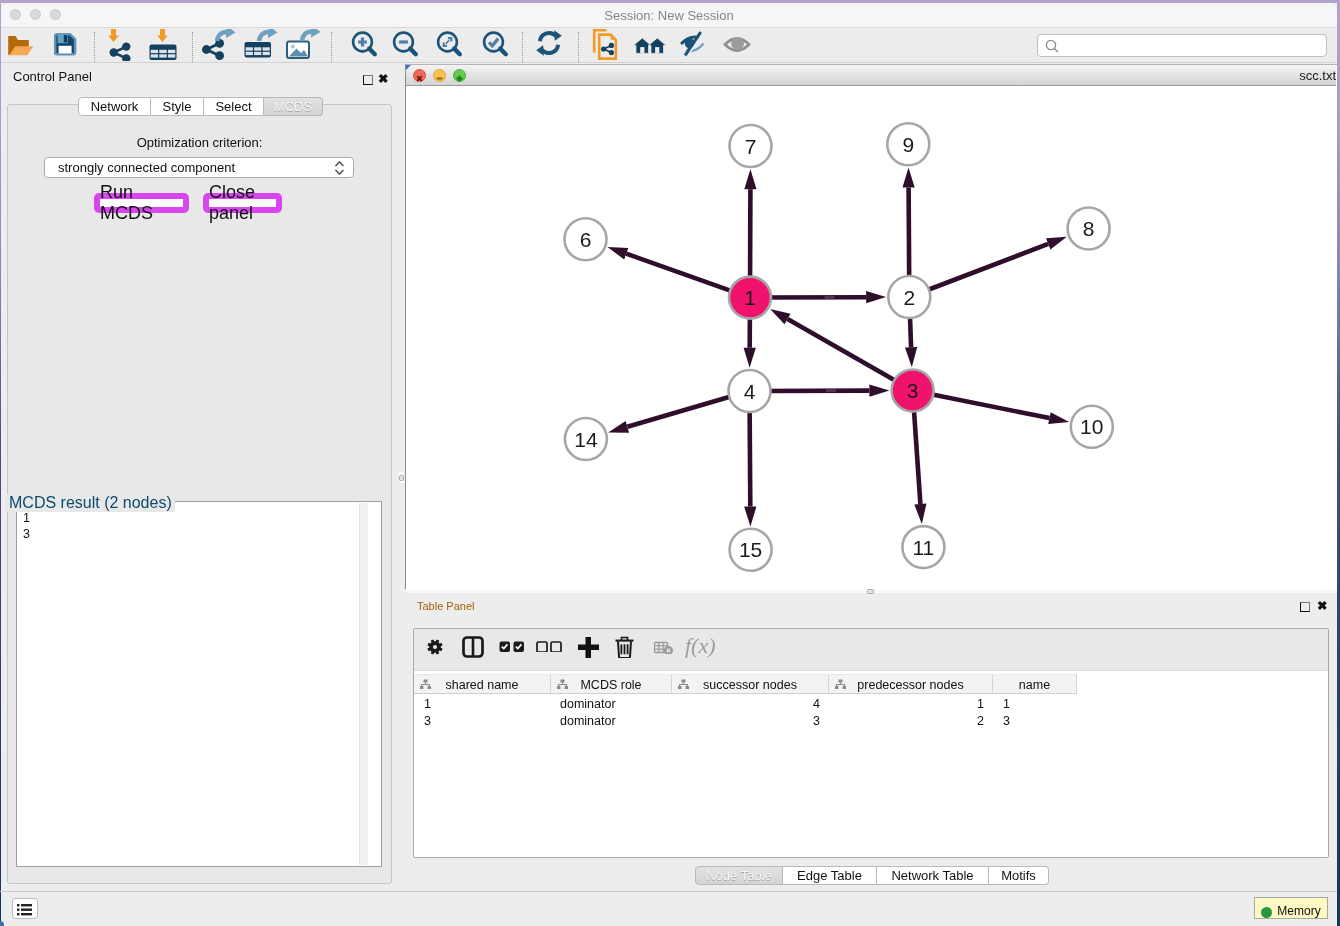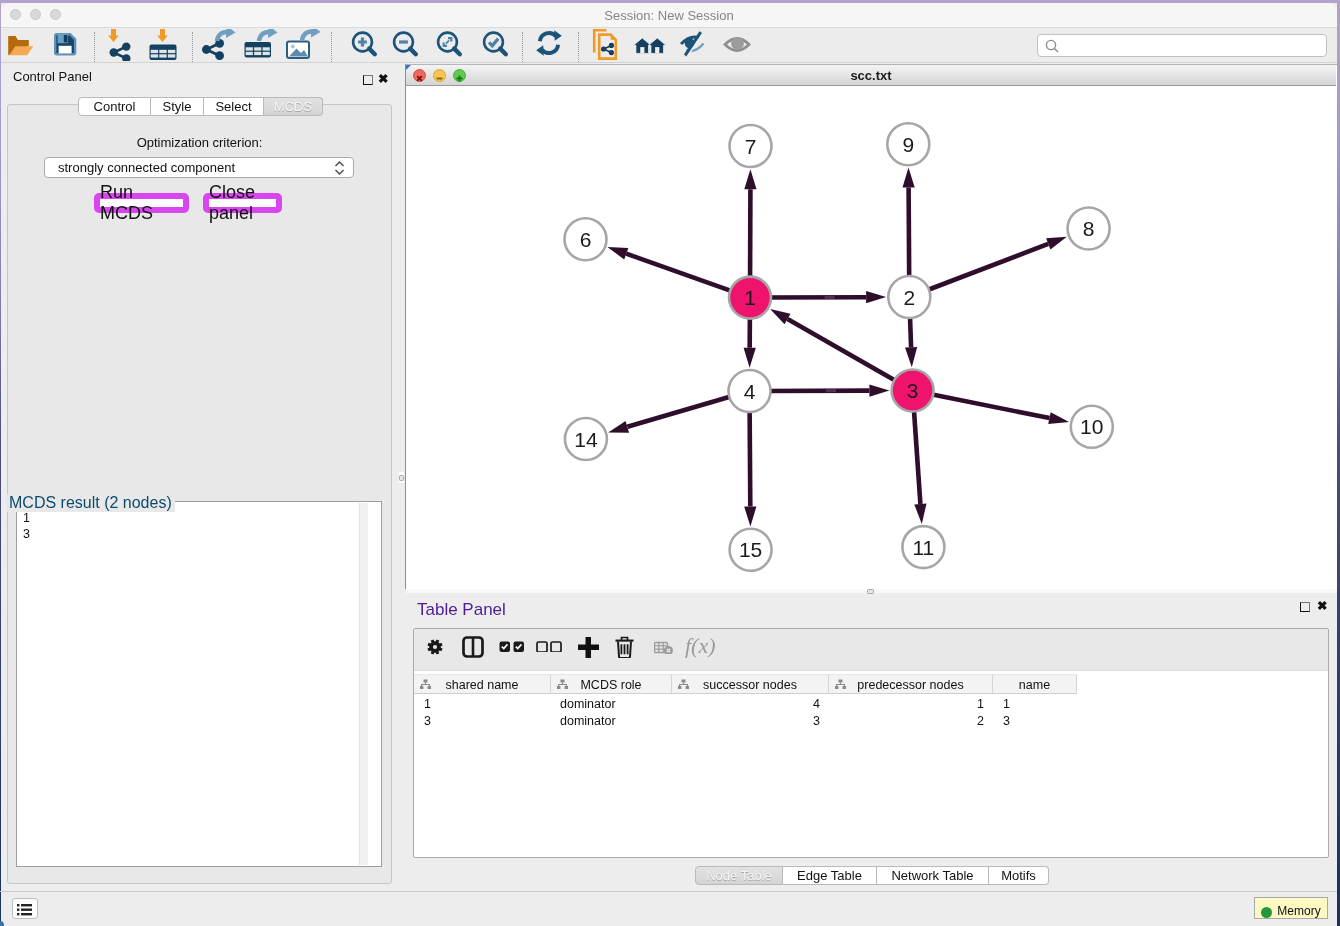--- a/index.html
+++ b/index.html
@@ -29,28 +29,28 @@
 #optlabel{left:7px;top:135px;width:385px;text-align:center;font-size:13px;color:#111}
 #dropdown{left:44px;top:157px;width:310px;height:21px;background:#fff;border:1px solid #ababab;border-radius:4px;font-size:13px;color:#111;line-height:19px;padding-left:13px}
 .btn{height:20px;background:#fff;border:6px solid #d946ef;border-radius:5px;font-size:18px;color:#111;display:flex;align-items:center;justify-content:center}
 #fieldset{left:16px;top:501px;width:366px;height:366px;background:#fff;border:1px solid #9e9e9e}
 #fslegend{left:6px;top:494px;background:#e8e8e8;padding:0 3px;font-size:16px;color:#0c4a6e}
 #fsvals{left:23px;top:510px;font-size:12.5px;color:#111;line-height:16px}
 #fsscroll{left:359px;top:503px;width:9px;height:362px;background:#f1f1f1;border-left:1px solid #e2e2e2}
 
 #netwin{left:405px;top:64px;width:932px;height:525px;border-top:1px solid #b5b5b5;border-left:1px solid #8d8d8d;background:#fff}
 #nettitle{left:0;top:0;width:930px;height:21px;background:linear-gradient(#f4f4f4,#d4d4d4);border-bottom:1px solid #9c9c9c}
-#nettitle .t{width:100%;text-align:center;top:3px;font-size:13px;font-weight:bold;color:#1c1c1c}
+#nettitle .t{width:100%;text-align:right;top:3px;font-size:13px;font-weight:normal;color:#1c1c1c}
 .tl{width:13px;height:13px;border-radius:50%;top:4px}
 #netcanvas{left:0;top:21px;width:931px;height:503px;background:#fff;overflow:hidden}
 
 #vdivgrip{left:399px;top:472px;width:5px;height:11px;background:#fff}
 #hdivgrip{left:867px;top:589px;width:7px;height:5px;background:#e4e4e4;border:1px solid #a8a8a8;border-radius:1.5px}
 
-#tpheader{left:417px;top:600px;font-size:17px;color:#4c1d95}
+#tpheader{left:417px;top:600px;font-size:11px;color:#a16207}
 #tpbox{left:413px;top:628px;width:916px;height:230px;background:#fff;border:1px solid #ababab;border-radius:2px}
 #tptools{left:0;top:0;width:914px;height:42px;background:#e8e8e8;border-bottom:1px solid #ddd}
 #thead{left:0;top:45px;width:663px;height:20px;background:#f3f3f3;border-bottom:1px solid #cfcfcf;border-top:1px solid #e7e7e7}
 .hcell{top:0;height:19px;display:flex;align-items:center;justify-content:center;font-size:12.5px;color:#111;border-right:1px solid #d4d4d4}
 .hicon{position:absolute;left:6px;top:4px}
 .cell{position:absolute;font-size:12.5px;color:#111}
 
 #bottabs{left:695px;top:866px;height:20px;display:flex}
 
 #statusline{left:0;top:891px;width:1337px;height:1px;background:#c9c9c9}
@@ -194,21 +194,21 @@
       </svg>
     </div>
 </div>
 
 <div class="abs" id="cpheader">Control Panel</div>
 <div class="abs floatsq" style="left:363px;top:75px"></div>
 <div class="abs closex" style="left:378px;top:74px">✖</div>
 <div class="abs" id="cpbox"></div>
 <div class="abs" style="left:78px;top:97px">
   <div class="tabrow">
-    <div class="tab" style="width:73px;border-radius:4px 0 0 4px">Control</div>
+    <div class="tab" style="width:73px;border-radius:4px 0 0 4px">Network</div>
     <div class="tab" style="width:53px;border-left:none">Style</div>
     <div class="tab" style="width:60px;border-left:none">Select</div>
     <div class="tab tabsel" style="width:59px;border-left:none;border-radius:0 4px 4px 0">MCDS</div>
   </div>
 </div>
 <div class="abs" id="optlabel">Optimization criterion:</div>
 <div class="abs" id="dropdown">strongly connected component
   <svg width="11" height="14" style="position:absolute;right:8px;top:3px">
       <path d="M1.5 5 L5.5 1 L9.5 5" fill="none" stroke="#555" stroke-width="1.6"></path>
       <path d="M1.5 9 L5.5 13 L9.5 9" fill="none" stroke="#555" stroke-width="1.6"></path>

